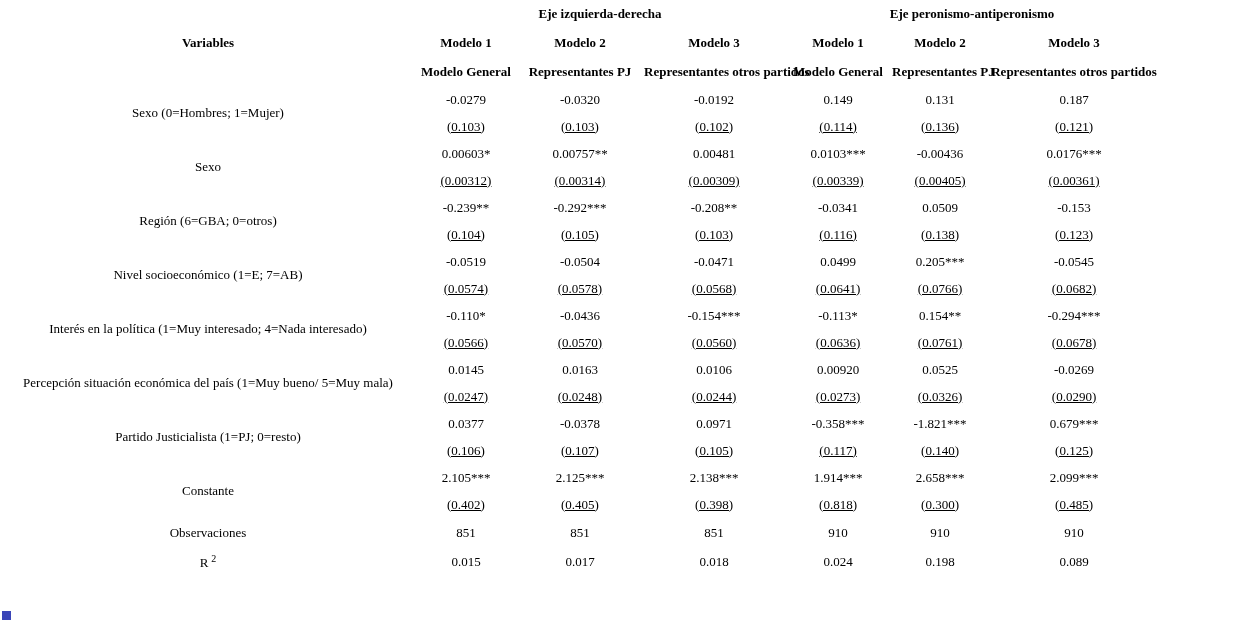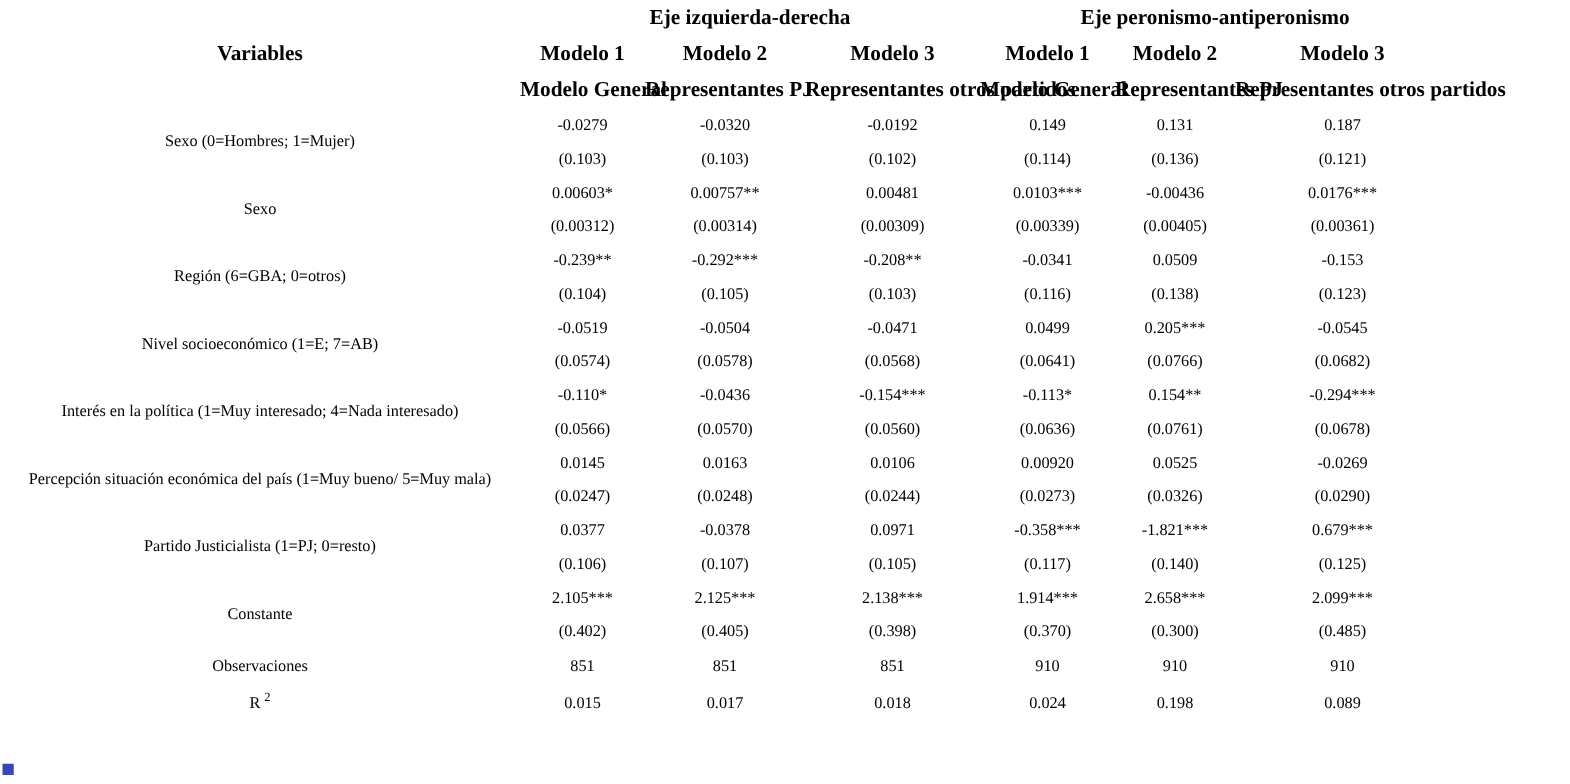--- a/index.html
+++ b/index.html
@@ -23,23 +23,23 @@
     padding: 0;
     text-align: center;
     vertical-align: middle;
     white-space: nowrap;
     overflow: visible;
   }
   tr.r-eje      { height: 28px; }
   tr.r-model    { height: 29px; }
   tr.r-submodel { height: 29px; margin-left: 8px; }
   tr.r-coef     { height: 27px; }
-  tr.r-se       { height: 27px; }
+  tr.r-se       { height: 27px; text-decoration: underline; }
   tr.r-sum      { height: 29px; }
-  .hdr { font-weight: bold; font-size: 17px; }
+  .hdr { font-weight: bold; font-size: 13px; }
   td.var {
     text-align: left;
     padding-left: 24px;
   }
   td.group-left { padding-left: 56px; }
   sup.rsup {
     font-size: 10px;
     vertical-align: 5px;
     margin-left: 3px;
   }
@@ -215,21 +215,21 @@
         <td>2.125***</td>
         <td>2.138***</td>
         <td>1.914***</td>
         <td>2.658***</td>
         <td>2.099***</td>
       </tr>
       <tr class="r-se">
         <td>(0.402)</td>
         <td>(0.405)</td>
         <td>(0.398)</td>
-        <td>(0.370)</td>
+        <td>(0.818)</td>
         <td>(0.300)</td>
         <td>(0.485)</td>
       </tr>
       <tr class="r-sum">
         <td class="var"><span>Observaciones</span></td>
         <td>851</td>
         <td>851</td>
         <td>851</td>
         <td>910</td>
         <td>910</td>

